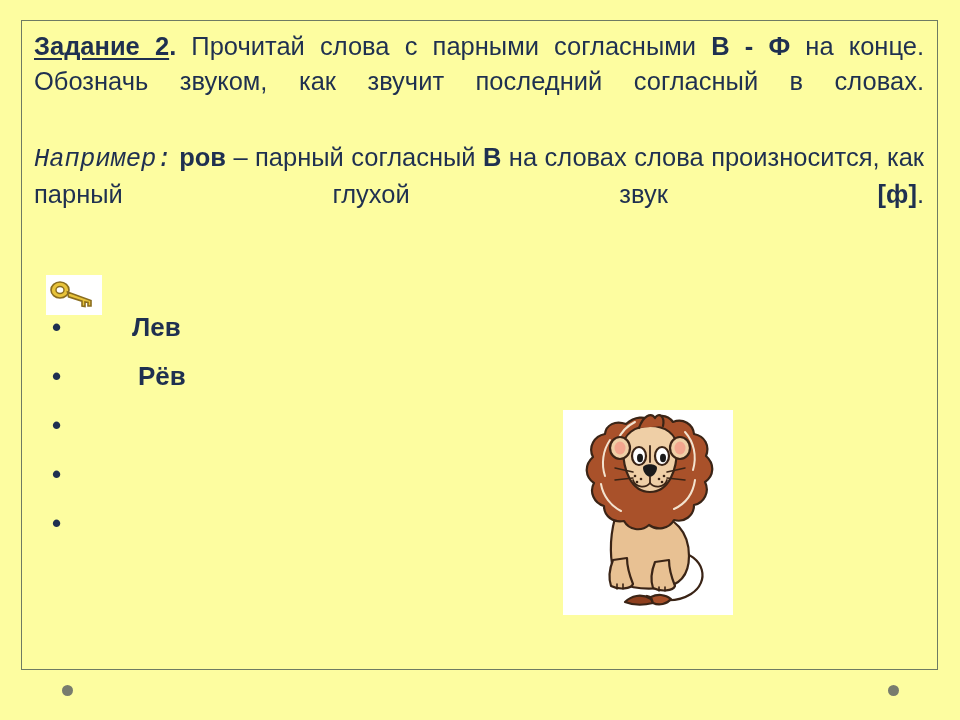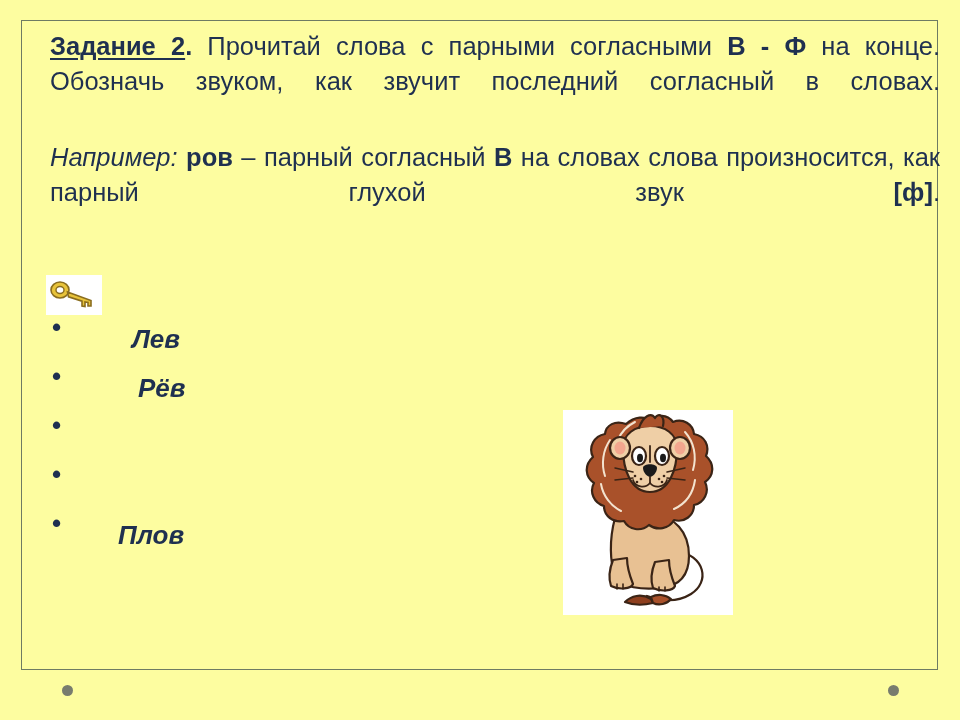--- a/index.html
+++ b/index.html
@@ -34,21 +34,20 @@
     box-sizing: border-box;
     background: #FDFDA0;
   }
 
   
   .text-block {
     position: absolute;
     left: 12px;
     top: 8px;
     width: 890px;
-    margin-left: 16px;
   }
 
   p.para {
     margin: 0 0 6px 0;
     color: #1F3050;
     font-size: 25.5px;
     line-height: 35px;
     text-align: justify;
     text-justify: inter-word;
     letter-spacing: 0px;
@@ -56,21 +55,21 @@
   p.para:last-child { margin-bottom: 0; }
 
   
   .stretch::after {
     content: "";
     display: inline-block;
     width: 100%;
   }
 
   .b { font-weight: bold; }
-  .i { font-style: italic; }
+  .i { font-style: italic; font-family: Liberation Mono, monospace; }
   .u-heading {
     font-weight: bold;
     text-decoration: underline;
     text-underline-offset: 3px;
   }
 
   
   .key-icon {
     position: absolute;
     left: 24px;
@@ -104,24 +103,23 @@
     left: 16px;
     top: 0;
     width: 10px;
     line-height: 49px;
     color: #1F3050;
     font-size: 26px;
     font-weight: bold;
   }
   .word-label {
     position: absolute;
-    top: 12px;
+    top: 0;
     line-height: 49px;
     white-space: nowrap;
-    font-style: italic;
   }
 
   
   .lion-box {
     position: absolute;
     left: 541px;
     top: 389px;
     width: 170px;
     height: 205px;
     background: #FFFFFF;
@@ -173,21 +171,20 @@
         <span class="word-label" style="left:102px">Рёв</span>
       </li>
       <li class="word-item">
         <span class="word-bullet">•</span>
       </li>
       <li class="word-item">
         <span class="word-bullet">•</span>
       </li>
       <li class="word-item">
         <span class="word-bullet">•</span>
-        <span class="word-label" style="left:82px">Плов</span>
       </li>
     </ul>
 
     <div class="lion-box">
       <svg width="170" height="205" viewBox="0 0 170 205">
         <rect x="0" y="0" width="170" height="205" fill="#FFFFFF"></rect>
         <g stroke="#3A2416" stroke-width="2.2" stroke-linejoin="round" stroke-linecap="round">
 
           <path d="M112 140 C143 146 147 172 128 184 C112 194 95 190 84 186" fill="none"></path>
           <path d="M88 189 C78 183 68 186 62 192 C72 196 82 195 90 193 Z" fill="#8E3F1E"></path>

